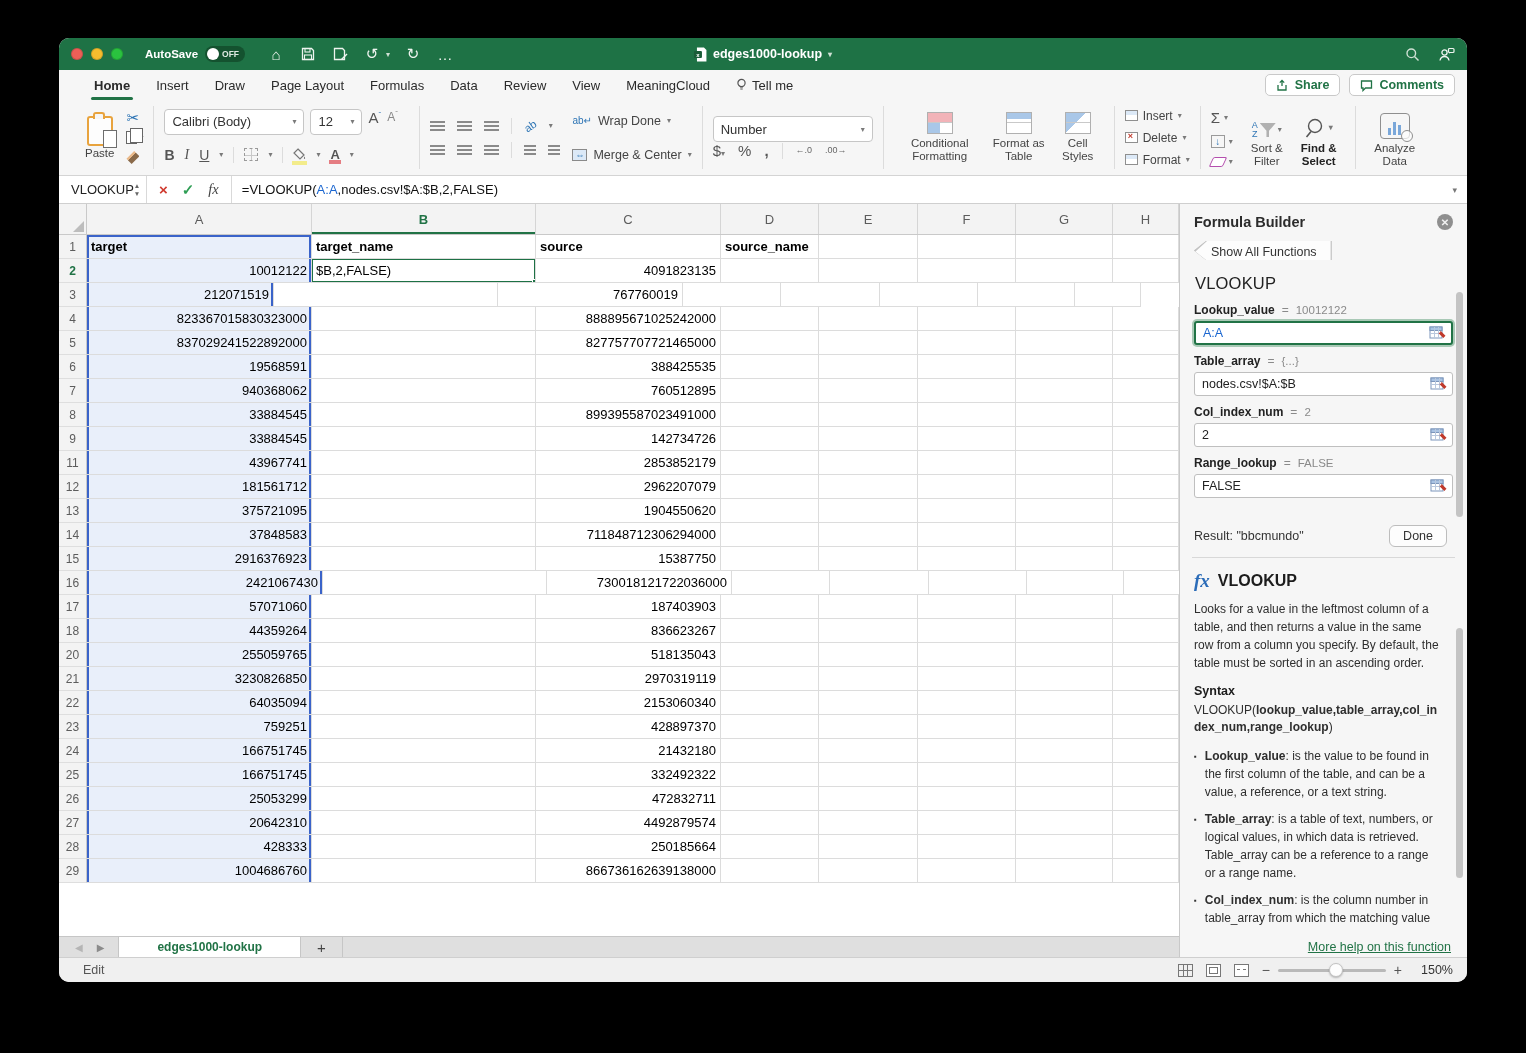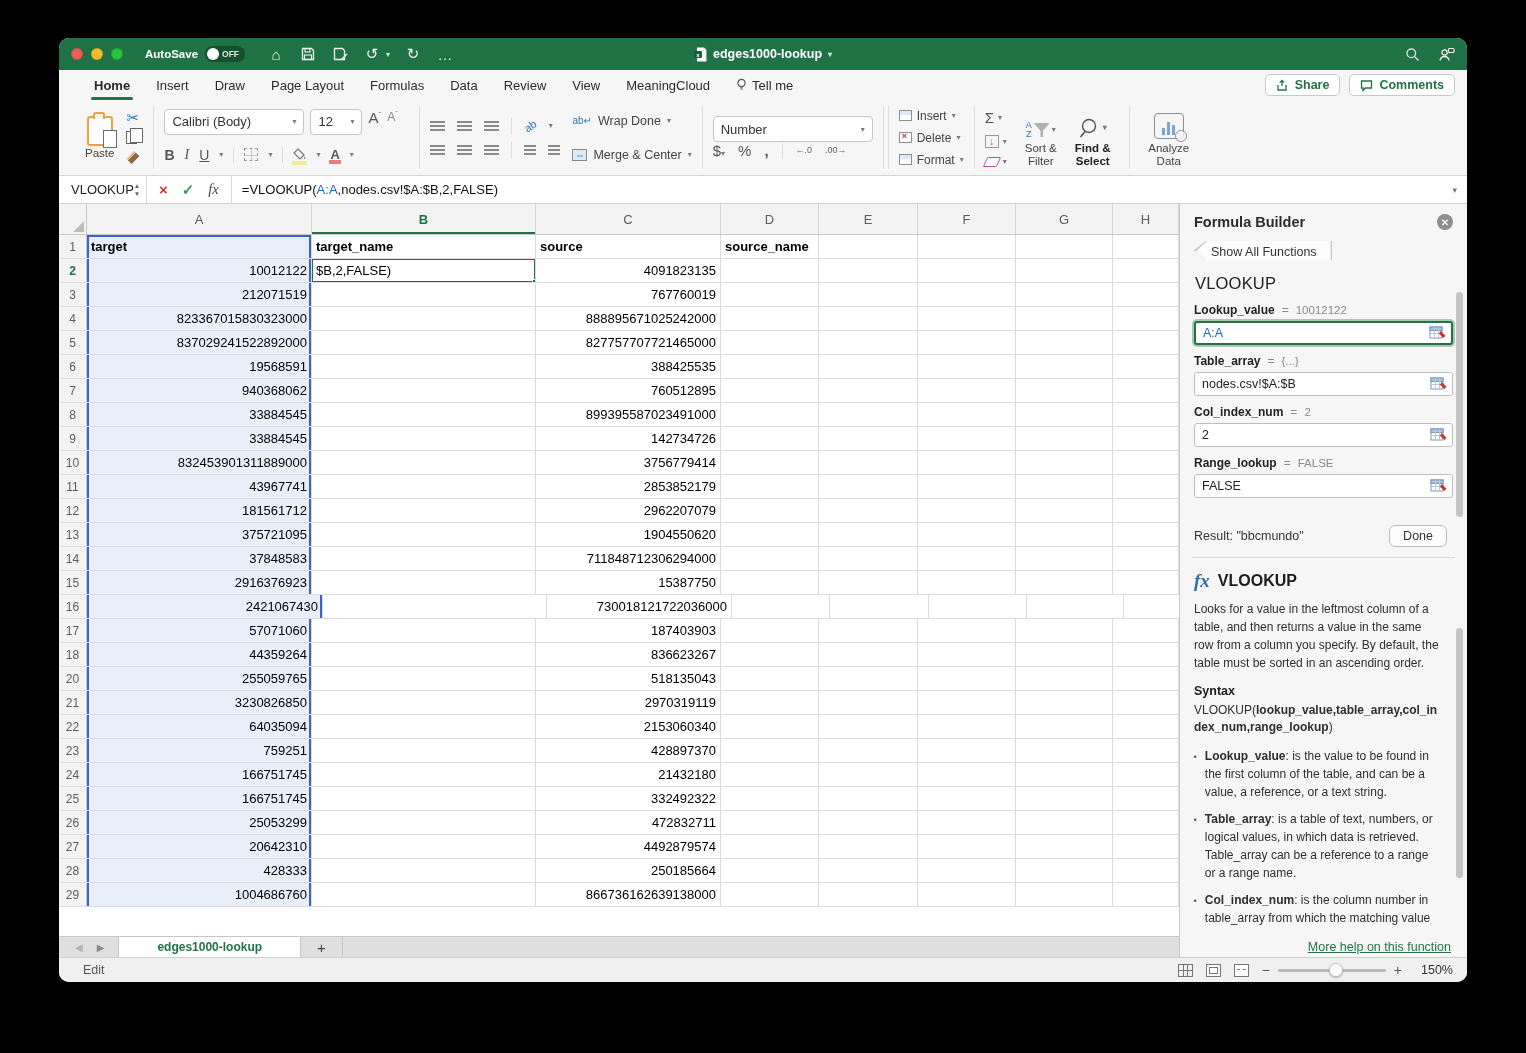--- a/index.html
+++ b/index.html
@@ -405,20 +405,34 @@
           <span><span>$</span><span class="chev">▾</span></span>
           <span>%</span>
           <span style="font-weight:700;">,</span>
           <span style="width:1px;height:16px;background:#dcdcdc;"></span>
           <span class="decs">←.0</span>
           <span class="decs">.00→</span>
         </div>
       </div>
     </div>
     <div class="rdiv"></div>
+    <div class="rgroup">
+      <div class="style-btn" style="width:92px;">
+        <span class="mini-tbl cf"></span>
+        <span>Conditional Formatting</span>
+      </div>
+      <div class="style-btn" style="width:66px;">
+        <span class="mini-tbl fat"></span>
+        <span>Format as Table</span>
+      </div>
+      <div class="style-btn" style="width:52px;">
+        <span class="mini-tbl cst"></span>
+        <span>Cell Styles</span>
+      </div>
+    </div>
     <div class="rdiv"></div>
     <div class="rgroup">
       <div class="cells-grp">
         <span class="line">
             <span class="mini-ic"></span>
             <span>Insert</span>
             <span class="chev">▾</span>
           </span>
         <span class="line">
             <span class="mini-ic del"></span>
@@ -536,21 +550,21 @@
               </div>
               <div class="gcell num" style="width: 185px;">4091823135</div>
               <div class="gcell" style="width: 98px;"></div>
               <div class="gcell" style="width: 99px;"></div>
               <div class="gcell" style="width: 98px;"></div>
               <div class="gcell" style="width: 97px;"></div>
               <div class="gcell" style="width: 66px;"></div>
             </div>
             <div class="grow">
               <div class="rownum">3</div>
-              <div class="gcell num colA" style="width: 225px;">212071519</div>
+              <div class="gcell num colA" style="width: 187px;">212071519</div>
               <div class="gcell" style="width: 224px;"></div>
               <div class="gcell num" style="width: 185px;">767760019</div>
               <div class="gcell" style="width: 98px;"></div>
               <div class="gcell" style="width: 99px;"></div>
               <div class="gcell" style="width: 98px;"></div>
               <div class="gcell" style="width: 97px;"></div>
               <div class="gcell" style="width: 66px;"></div>
             </div>
             <div class="grow">
               <div class="rownum">4</div>
@@ -605,31 +619,20 @@
               <div class="gcell" style="width: 99px;"></div>
               <div class="gcell" style="width: 98px;"></div>
               <div class="gcell" style="width: 97px;"></div>
               <div class="gcell" style="width: 66px;"></div>
             </div>
             <div class="grow">
               <div class="rownum">9</div>
               <div class="gcell num colA" style="width: 225px;">33884545</div>
               <div class="gcell" style="width: 224px;"></div>
               <div class="gcell num" style="width: 185px;">142734726</div>
-              <div class="gcell" style="width: 98px;"></div>
-              <div class="gcell" style="width: 99px;"></div>
-              <div class="gcell" style="width: 98px;"></div>
-              <div class="gcell" style="width: 97px;"></div>
-              <div class="gcell" style="width: 66px;"></div>
-            </div>
-            <div class="grow">
-              <div class="rownum">10</div>
-              <div class="gcell num colA" style="width: 225px;">832453901311889000</div>
-              <div class="gcell" style="width: 224px;"></div>
-              <div class="gcell num" style="width: 185px;">3756779414</div>
               <div class="gcell" style="width: 98px;"></div>
               <div class="gcell" style="width: 99px;"></div>
               <div class="gcell" style="width: 98px;"></div>
               <div class="gcell" style="width: 97px;"></div>
               <div class="gcell" style="width: 66px;"></div>
             </div>
             <div class="grow">
               <div class="rownum">11</div>
               <div class="gcell num colA" style="width: 225px;">43967741</div>
               <div class="gcell" style="width: 224px;"></div>

